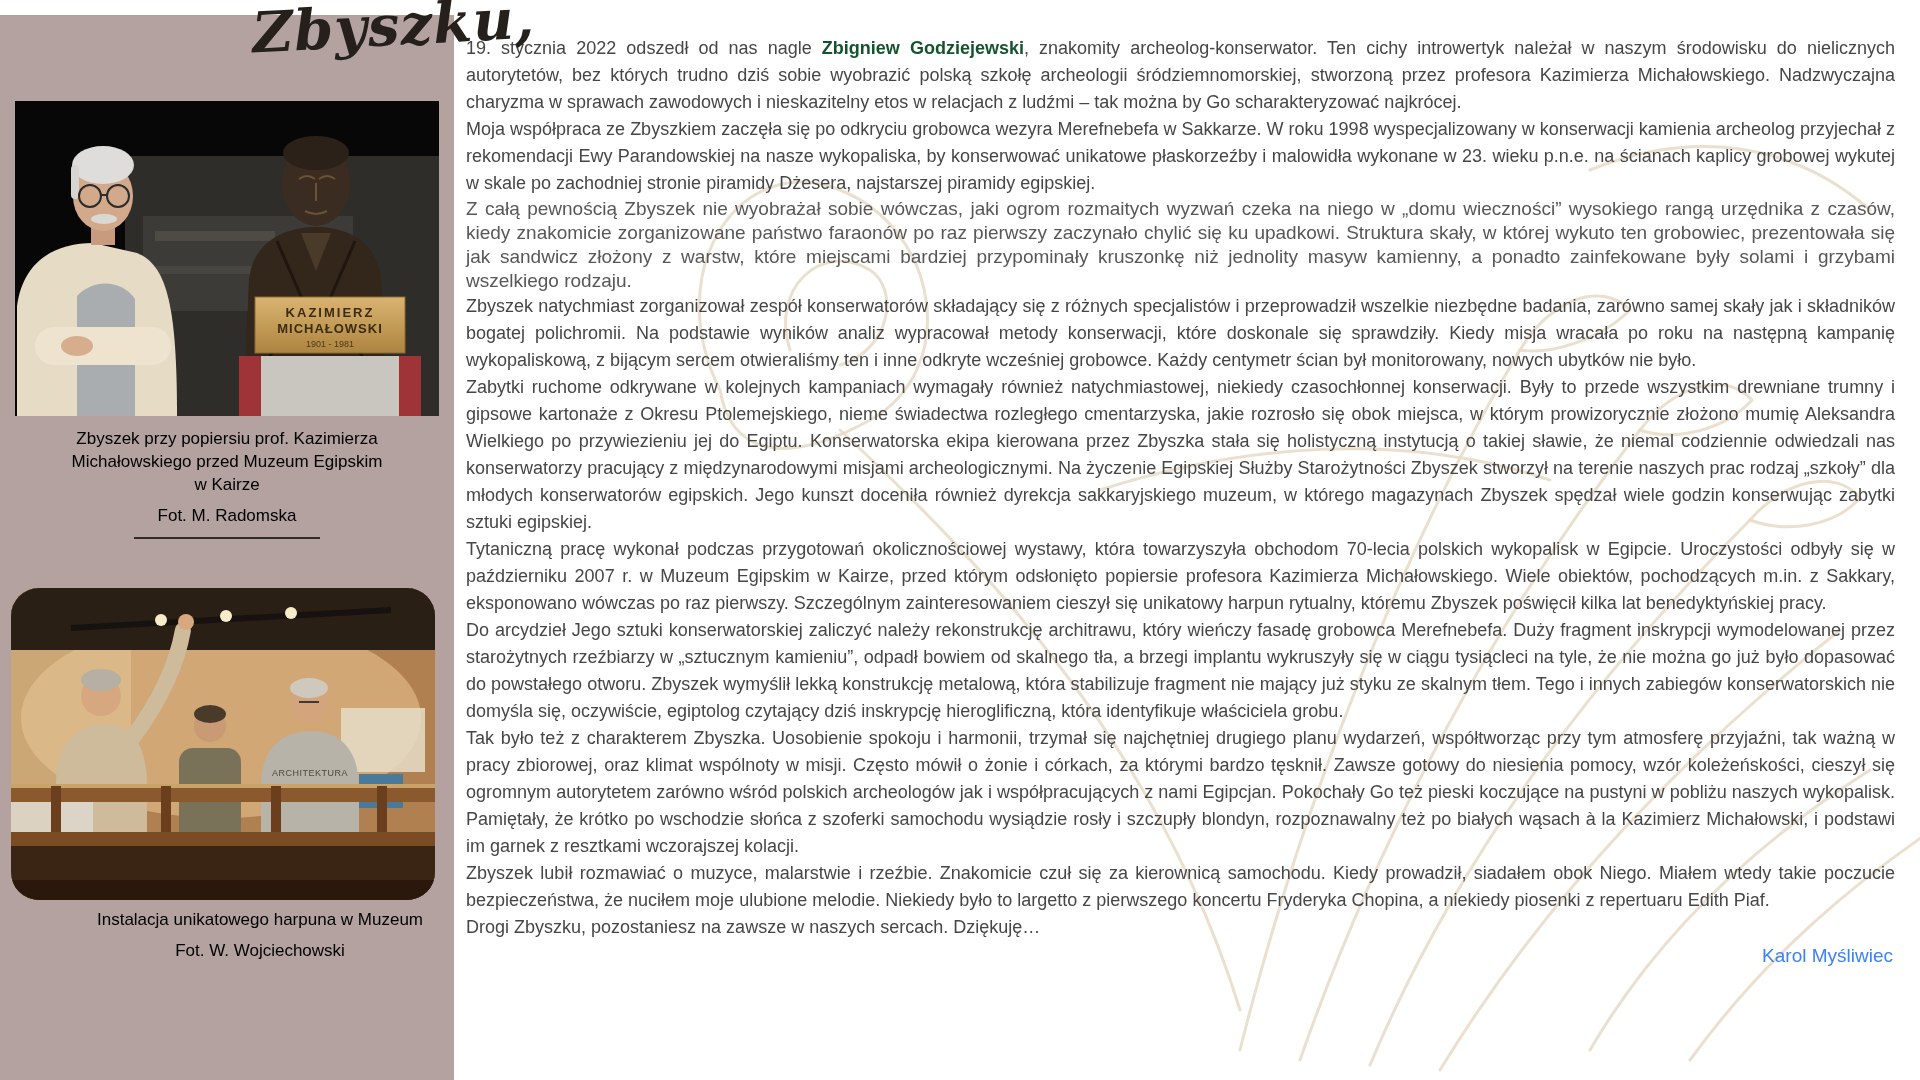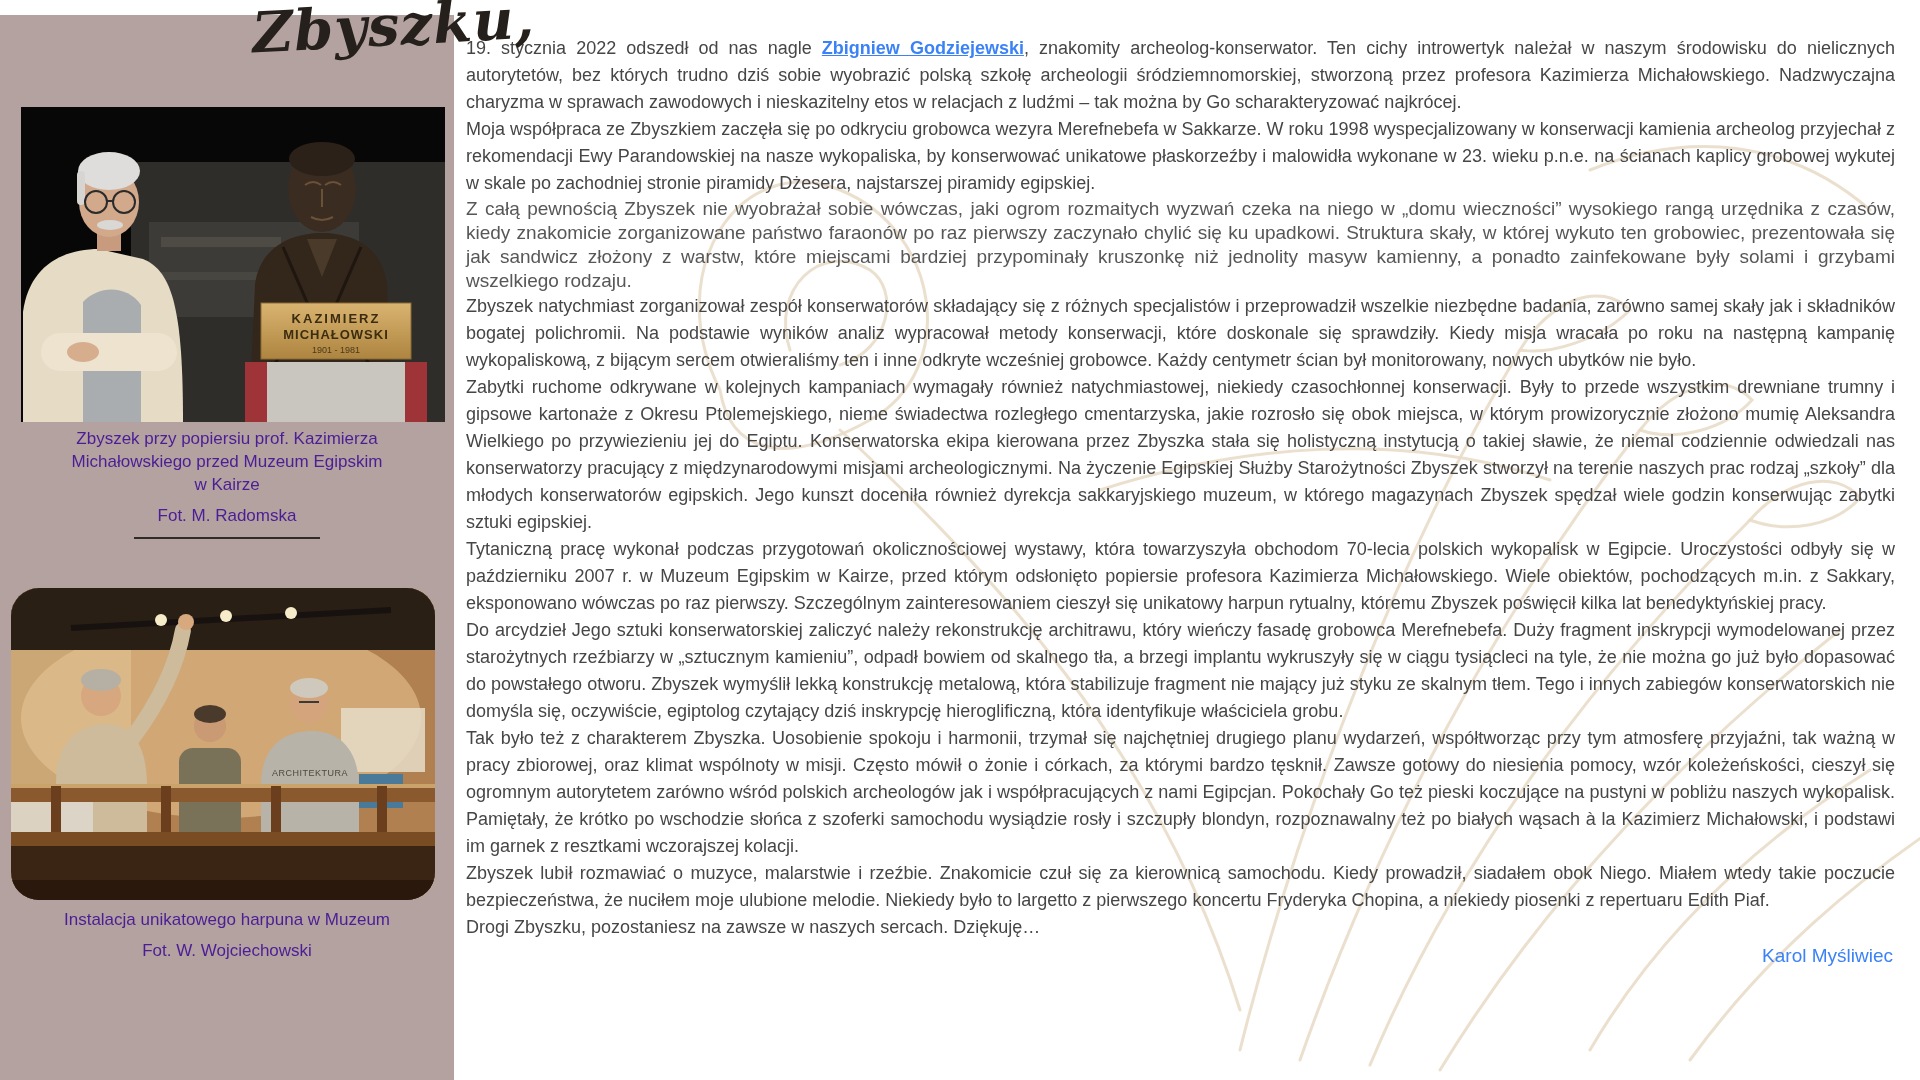--- a/index.html
+++ b/index.html
@@ -18,43 +18,43 @@
   .sidebar{
     position:absolute;left:0;top:15px;width:454px;height:1065px;
     background:#b3a2a0;z-index:1;
   }
   .photo{position:absolute;left:11px;width:424px;overflow:hidden;background:#000;}
   .photo svg{display:block;}
   #photo1{top:82px;height:315px;}
   #photo2{top:573px;height:312px;border-radius:28px;}
   .caption{
     position:absolute;left:0;width:454px;text-align:center;
-    font-size:17px;line-height:23px;color:#4c1d95;
+    font-size:17px;line-height:23px;color:#000000;
   }
   #caption1{top:412px;}
-  #caption2{top:893px;}
+  #caption2{top:893px;padding-left:33px;}
   .caption .credit{margin-top:8px;}
   .divider{
     position:absolute;top:522px;left:134px;width:186px;height:2px;background:#2e2b28;
   }
   
   .script-title{
     position:absolute;left:252px;top:-8px;z-index:3;
     font-family:"DejaVu Serif", serif;font-style:italic;font-weight:bold;
     font-size:56px;color:#25201b;letter-spacing:1px;
     transform:rotate(-3deg);
   }
   
   .article{
     position:absolute;left:466px;top:35px;width:1429px;z-index:2;
     font-size:18px;line-height:27px;color:#464646;text-align:justify;
   }
   .article p{margin:0;}
   .article p.small{font-size:19px;line-height:24px;color:#575757;}
-  .article .lead b{color:#3b82f6;text-decoration:underline;}
+  .article .lead b{color:#14532d;}
   .signature{
     text-align:right;font-size:19px;color:#3b82f6;margin-top:1px;padding-right:2px;
   }
 </style>
 </head>
 <body>
 
 <svg class="watermark" viewBox="0 0 1380 1030">
   <path d="M180,340 C120,220 200,100 300,140 C400,180 420,320 330,370 C240,420 190,400 180,340 Z"></path>
   <path d="M250,300 C230,240 280,190 330,220 C360,240 350,300 300,315"></path>
@@ -67,21 +67,21 @@
   <path d="M1150,1010 C1230,900 1320,830 1385,785"></path>
   <path d="M980,300 C1010,250 1060,230 1090,260 C1060,290 1010,305 980,300 Z"></path>
   <path d="M1100,380 C1135,335 1185,320 1212,350 C1185,380 1135,392 1100,380 Z"></path>
   <path d="M1210,470 C1245,430 1295,418 1320,448 C1295,476 1248,484 1210,470 Z"></path>
   <path d="M1050,120 C1150,80 1250,90 1330,160"></path>
   <path d="M560,440 C700,395 860,380 1010,430"></path>
 </svg>
 
 <div class="sidebar">
 
-  <figure class="photo" id="photo1" style="margin:10px;">
+  <figure class="photo" id="photo1" style="margin:4px;">
     <svg viewBox="0 0 424 315" width="424" height="315">
       <rect x="0" y="0" width="424" height="315" fill="#070707"></rect>
       <rect x="110" y="55" width="314" height="260" fill="#2e2d2a"></rect>
       <rect x="128" y="115" width="210" height="95" fill="#3f3e39" opacity="0.85"></rect>
       <rect x="140" y="130" width="120" height="10" fill="#55534c" opacity="0.7"></rect>
       <rect x="140" y="165" width="160" height="8" fill="#504e47" opacity="0.6"></rect>
 
       <path d="M2,315 L2,205 C8,160 40,142 78,142 L122,152 C152,164 162,205 162,315 Z" fill="#e6dcc6"></path>
       <path d="M62,315 L62,195 C78,178 106,178 120,198 L120,315 Z" fill="#a9adaf"></path>
       <rect x="20" y="226" width="136" height="38" rx="19" fill="#eee3cf"></rect>

